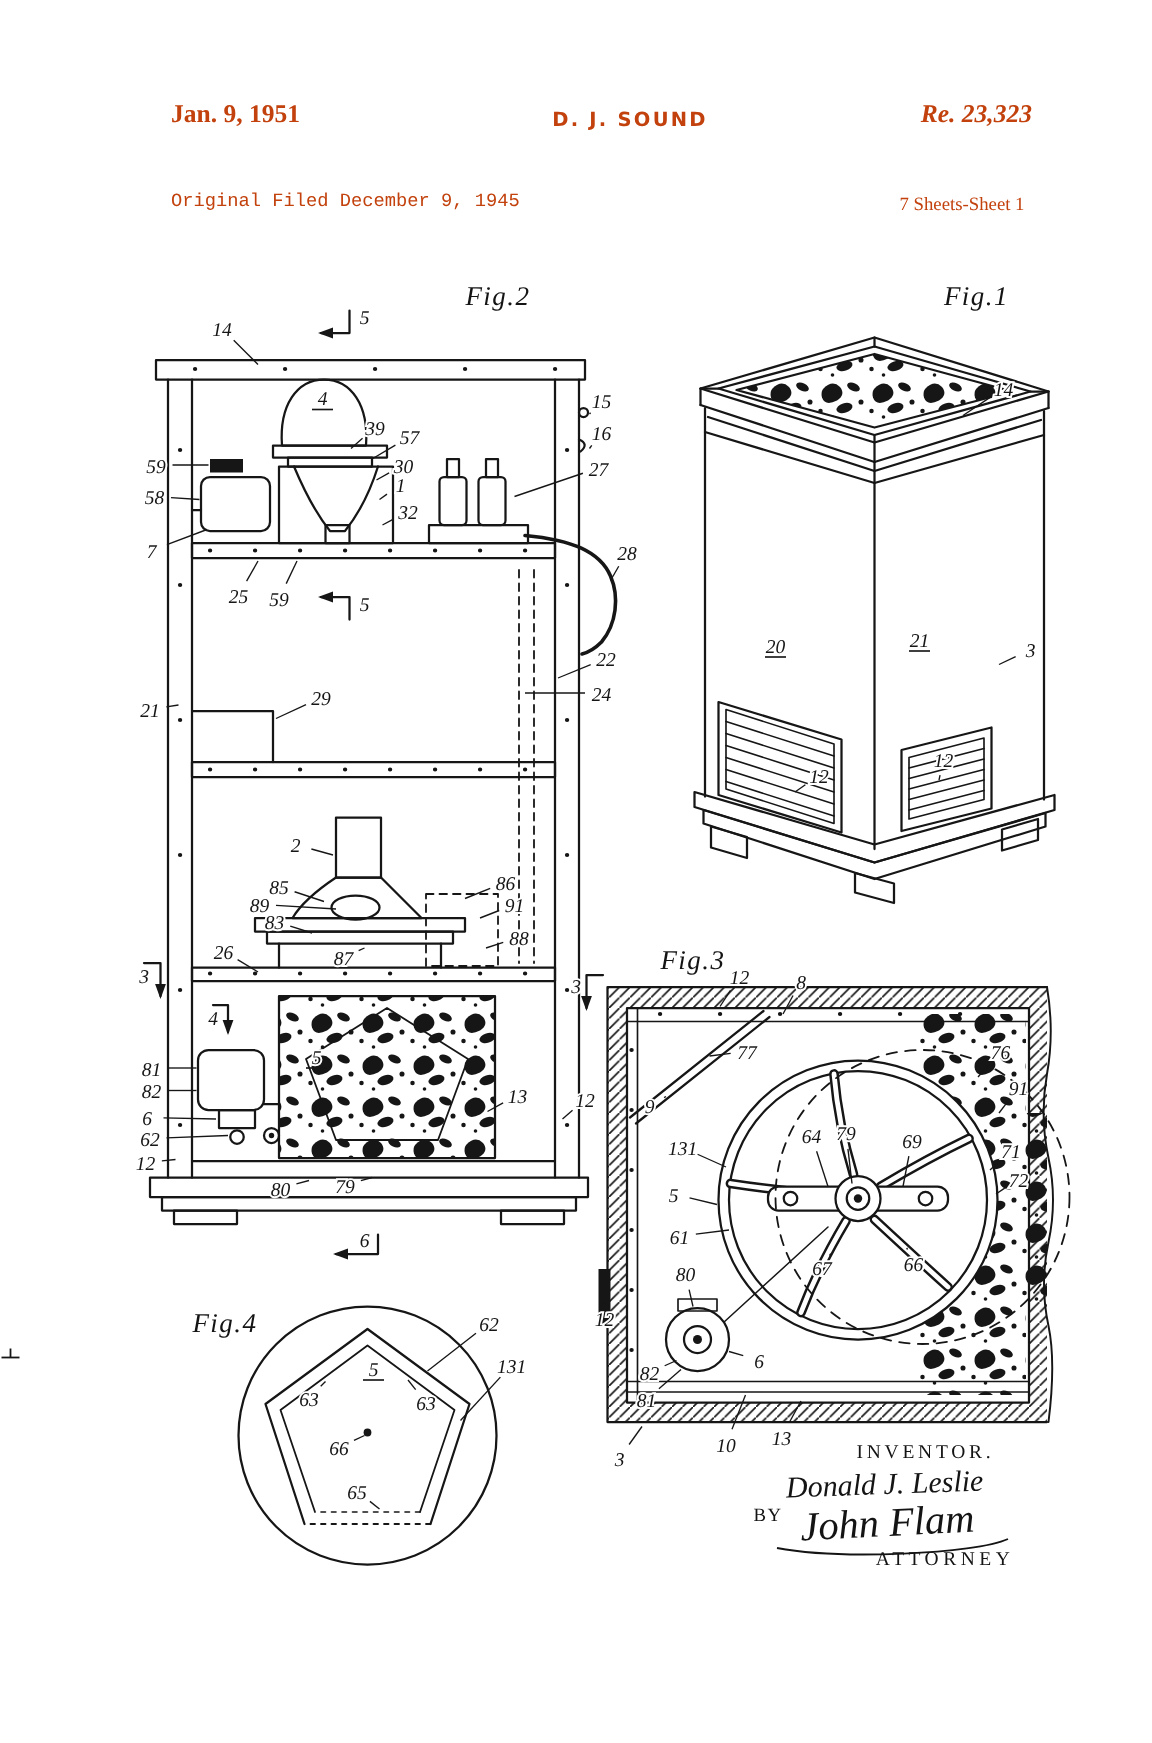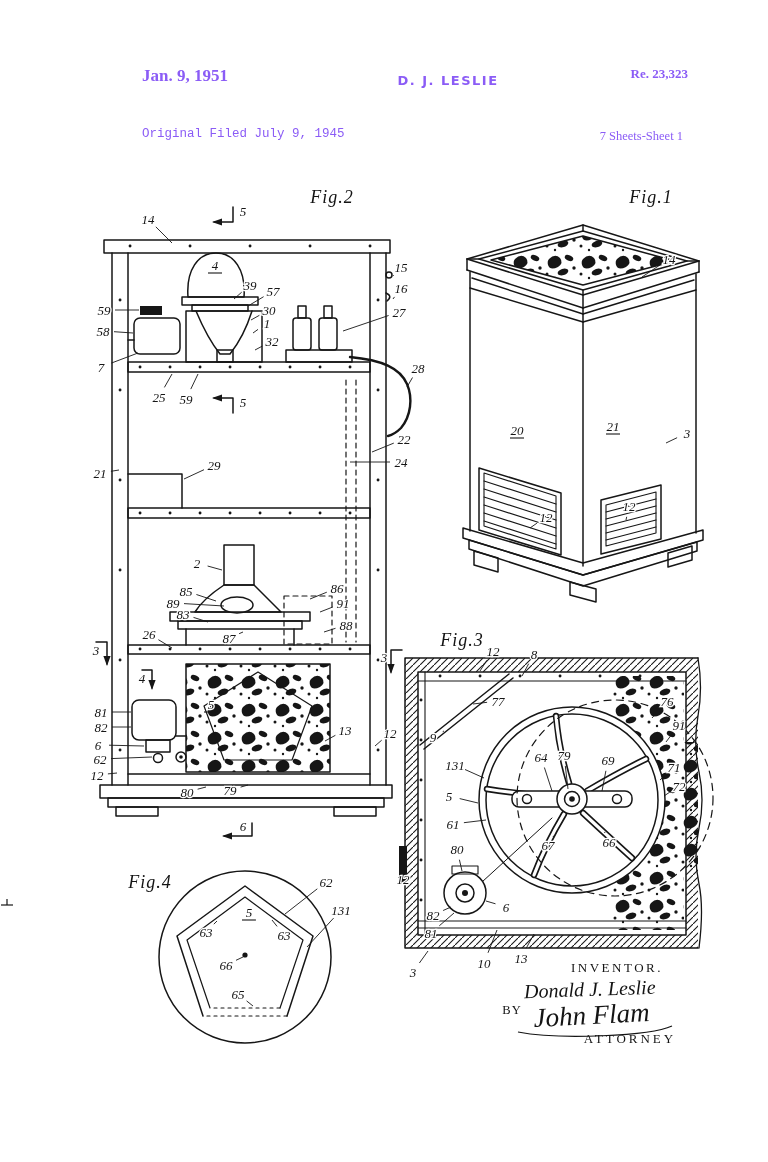--- a/index.html
+++ b/index.html
@@ -1,22 +1,22 @@
 <!DOCTYPE html>
 <html><head>
 <meta charset="utf-8">
 <style>
   html,body{margin:0;padding:0;background:#ffffff;}
   .page{position:relative;width:768px;height:1162px;background:#ffffff;overflow:hidden;
         font-family:"Liberation Serif",serif;color:#141414;}
-  .hdr{position:absolute;white-space:nowrap;color:#8b5cf6;margin-left:28px;}
+  .hdr{position:absolute;white-space:nowrap;color:#c2410c;}
   .hdr-date{left:114px;top:66px;font-size:17px;font-weight:bold;}
   .hdr-name{left:420px;top:73px;transform:translateX(-50%);font-family:"DejaVu Sans",sans-serif;
             font-size:13px;font-weight:bold;letter-spacing:1.5px;}
-  .hdr-patnum{right:80px;top:66px;font-size:13px;font-weight:bold;}
+  .hdr-patnum{right:80px;top:66px;font-size:17px;font-weight:bold;font-style:italic;}
   .hdr-title{left:400px;top:101px;transform:translateX(-50%);font-family:"DejaVu Sans",sans-serif;
              font-size:12.5px;font-weight:bold;letter-spacing:1px;}
   .hdr-filed{left:114px;top:127px;font-family:"Liberation Mono",monospace;font-size:12.5px;}
   .hdr-sheet{right:85px;top:129px;font-family:Liberation Serif, serif;font-size:12.5px;}
   svg.sheet{position:absolute;left:0;top:0;}
   .ref{font:italic 13px "Liberation Serif",serif;fill:#161616;stroke:#ffffff;stroke-width:2.6px;
        paint-order:stroke;text-anchor:middle;}
   .leader{stroke:#161616;stroke-width:.9;}
   .uline{stroke:#161616;stroke-width:1.1;}
   .figtitle{font:italic 18px "Liberation Serif",serif;fill:#141414;text-anchor:middle;letter-spacing:1px;
@@ -27,23 +27,23 @@
   .by-lab{font:12.5px "Liberation Serif",serif;letter-spacing:1px;fill:#141414;text-anchor:middle;}
   .att-sig{font:italic 27px "Liberation Serif",serif;fill:#141414;text-anchor:middle;}
   .att-cap{font:13px "Liberation Serif",serif;letter-spacing:3px;fill:#141414;text-anchor:middle;}
 </style>
 </head>
 <body>
 
 <div class="page">
 
   <span class="hdr hdr-date">Jan. 9, 1951</span>
-  <span class="hdr hdr-name">D. J. LESLIE</span>
+  <span class="hdr hdr-name">D. J. SOUND</span>
   <span class="hdr hdr-patnum">Re. 23,323</span>
-  <span class="hdr hdr-filed">Original Filed July 9, 1945</span>
+  <span class="hdr hdr-filed">Original Filed December 9, 1945</span>
   <span class="hdr hdr-sheet">7 Sheets-Sheet 1</span>
 
   <svg class="sheet" width="768" height="1162" viewBox="0 0 768 1162">
     <defs>
       <pattern id="blotch" width="34" height="28" patternUnits="userSpaceOnUse">
         <g fill="#161616" stroke="none">
           <path d="M5,7 q6,-6 11,-1 q4,5 -2,9 q-8,4 -10,-2 q-1,-4 1,-6Z"></path>
           <ellipse cx="25" cy="6" rx="4.5" ry="2.6" transform="rotate(24 25 6)"></ellipse>
           <ellipse cx="19" cy="20" rx="5.5" ry="3.2" transform="rotate(-18 19 20)"></ellipse>
           <circle cx="30" cy="16" r="1.7"></circle>

